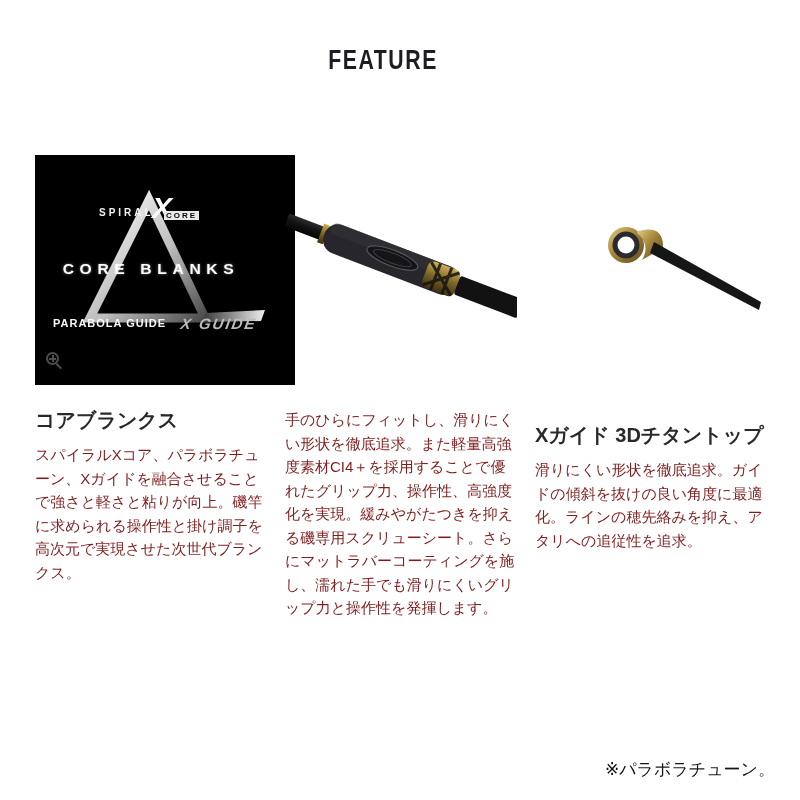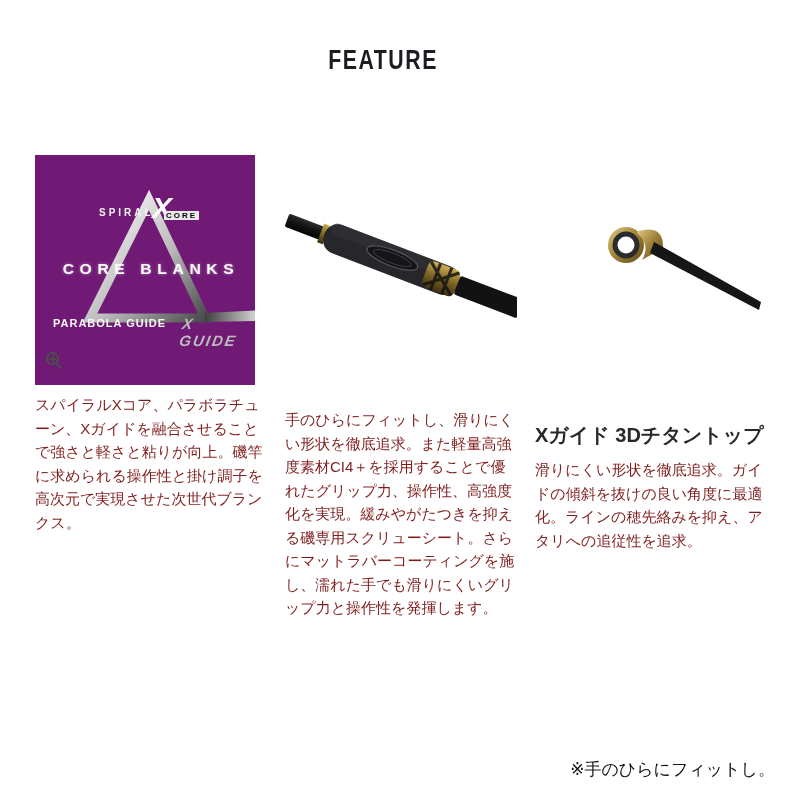--- a/index.html
+++ b/index.html
@@ -16,21 +16,21 @@
   
   .columns { position:absolute; top:155px; left:35px; width:732px; display:flex; gap:18px; }
   .col { width:232px; flex:0 0 232px; }
   .imgbox { width:232px; height:230px; position:relative; }
   .imgbox.photo svg { display:block; margin-top:15px; }
 
   .feature-heading { margin-top:20px; font-size:20px; font-weight:bold; color:#29292c; line-height:30px; }
   .feature-body { margin-top:8px; font-size:15px; line-height:23.5px; color:#7f1d1d; }
 
   
-  .graphic { width:220px; height:230px; background:#701a75; position:relative; overflow:hidden; }
+  .graphic { width:260px; height:230px; background:#000000; position:relative; overflow:hidden; }
   .graphic svg { position:absolute; left:0; top:0; }
   .g-spiral { position:absolute; left:64px; top:52px; font-size:10px; font-weight:bold;
               letter-spacing:3px; color:#f2f2f2; }
   .g-x { position:absolute; left:117px; top:38px; font-size:30px; font-weight:bold;
          font-style:italic; color:#ffffff; line-height:1; }
   .g-core { position:absolute; left:129px; top:56px; font-size:8px; font-weight:bold;
             letter-spacing:2px; color:#070303; background:#e8e8e8; padding:0 2px; line-height:9px; }
   .g-coreblanks { position:absolute; left:0; top:106px; width:232px; text-align:center;
                   font-size:14px; font-weight:bold; letter-spacing:5px; color:#fdfdfd;
                   transform:scaleX(1.12); transform-origin:center;
@@ -86,20 +86,21 @@
         <span class="g-coreblanks">CORE BLANKS</span>
         <span class="g-parabola">PARABOLA GUIDE</span>
         <span class="g-xguide">X GUIDE</span>
         <span class="zoom-icon">
           <span class="zi-circle"></span>
           <span class="zi-plus-h"></span>
           <span class="zi-plus-v"></span>
           <span class="zi-handle"></span>
         </span>
       </div>
+      <div class="feature-heading">コアブランクス</div>
       <div class="feature-body">スパイラルXコア、パラボラチューン、Xガイドを融合させることで強さと軽さと粘りが向上。磯竿に求められる操作性と掛け調子を高次元で実現させた次世代ブランクス。</div>
     </div>
 
     <div class="col">
       <div class="imgbox photo">
         <svg width="232" height="200" viewBox="0 0 232 200">
           <defs>
             <linearGradient id="gold2" x1="0" y1="0" x2="0" y2="1">
               <stop offset="0" stop-color="#cfae52"></stop>
               <stop offset="0.5" stop-color="#7c6426"></stop>
@@ -142,15 +143,15 @@
           <circle cx="91" cy="75" r="11" fill="#ffffff" stroke="#2b2b2e" stroke-width="5"></circle>
           <polygon points="119,72 226,132 224,140 115,83" fill="#161616"></polygon>
         </svg>
       </div>
       <div class="feature-heading">Xガイド 3Dチタントップ</div>
       <div class="feature-body">滑りにくい形状を徹底追求。ガイドの傾斜を抜けの良い角度に最適化。ラインの穂先絡みを抑え、アタリへの追従性を追求。</div>
     </div>
 
   </div>
 
-  <div class="note">※手のひらにフィットし。</div>
+  <div class="note">※パラボラチューン。</div>
 
 </div>
 
 </body></html>

